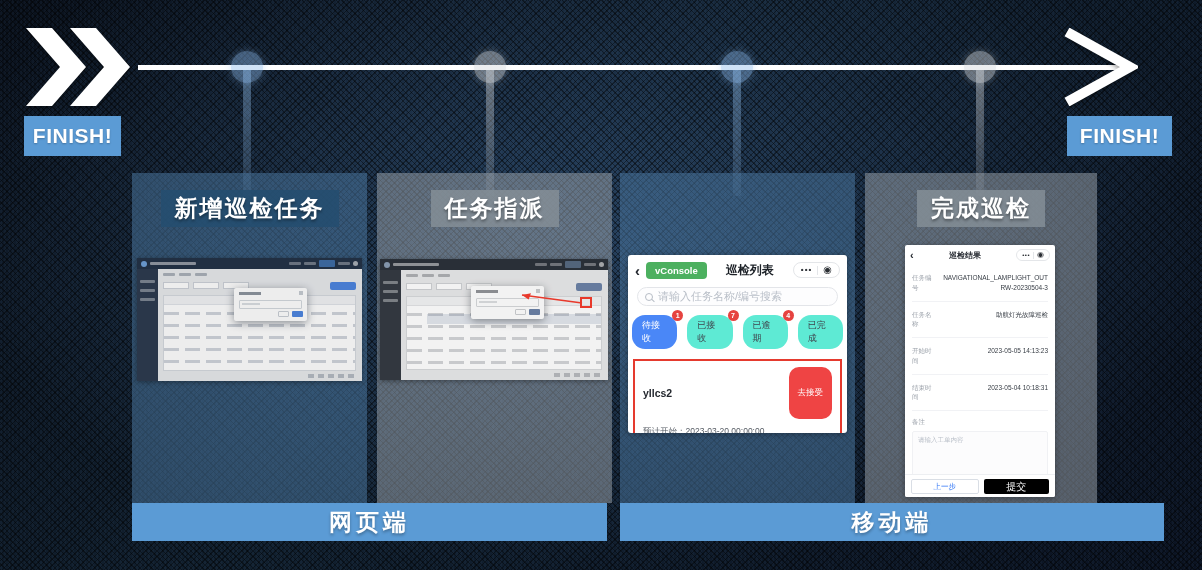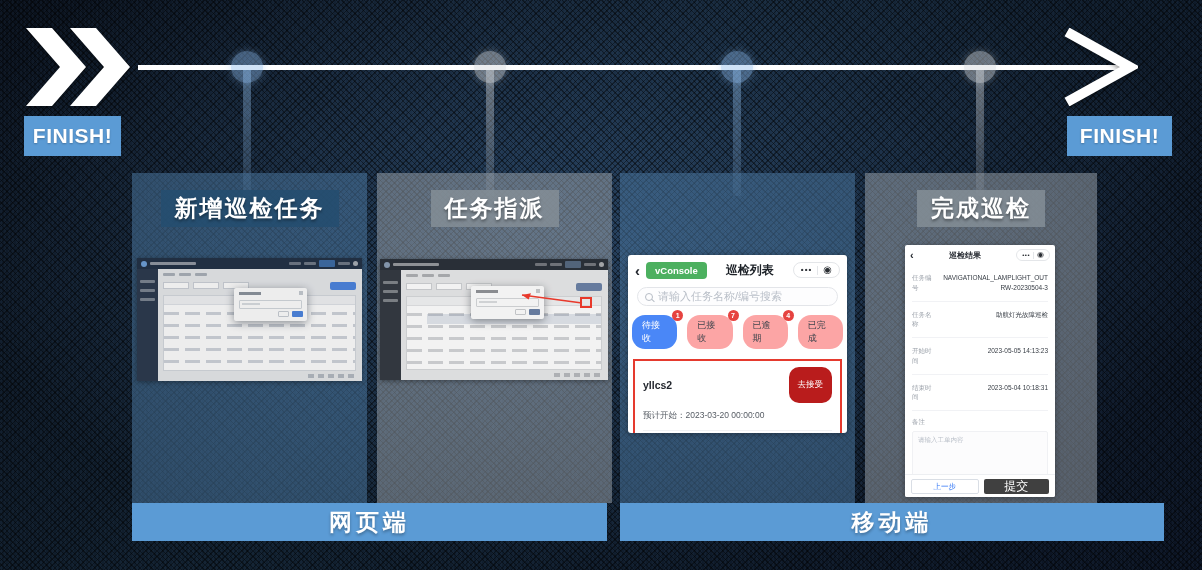--- a/index.html
+++ b/index.html
@@ -90,28 +90,28 @@
   .capsule{display:flex;align-items:center;gap:5px;border:1px solid #e4e6e9;border-radius:11px;padding:2px 7px;background:#fff}
   .capsule .more{font-size:8px;letter-spacing:1px;color:#2a2e33;font-weight:700;line-height:1}
   .capsule .sep{width:1px;height:9px;background:#e4e6e9}
   .capsule .rec{font-size:10px;color:#2a2e33;line-height:1}
   .pl-search{margin:2px 9px 0;height:17px;border:1px solid #e3e5e9;border-radius:12px;display:flex;align-items:center;
              padding:0 7px;gap:5px;background:#fdfdfe}
   .mag{width:6px;height:6px;border:1px solid #b7bdc6;border-radius:50%;position:relative;flex:none}
   .mag::after{content:"";position:absolute;width:4px;height:1px;background:#b7bdc6;transform:rotate(45deg);right:-3px;bottom:-1px}
   .pl-search span{font-size:11px;color:#b9bfc8}
   .pl-tabs{display:flex;gap:10px;margin:9px 4px 0}
-  .tab{position:relative;padding:4px 10px;border-radius:13px;font-size:9px;background:#fca5a5;color:#3f454d}
+  .tab{position:relative;padding:4px 10px;border-radius:13px;font-size:9px;background:#5eead4;color:#3f454d}
   .tab.active{background:#4a87f7;color:#fff}
   .tbadge{position:absolute;top:-5px;right:-6px;width:11px;height:11px;border-radius:50%;background:#e64340;color:#fff;
           font-size:7px;line-height:11px;text-align:center;font-weight:700}
   .pl-card{margin:10px 5px 0;border:2px solid #e53a2e;padding:6px 8px 5px;background:#fff}
   .pc-top{display:flex;align-items:center;justify-content:space-between}
   .pc-name{font-size:10.5px;font-weight:700;color:#23272e}
-  .pc-accept{background:#b91c1c;color:#fff;font-size:8.5px;padding:12px 9px;border-radius:10px}
+  .pc-accept{background:#ef4444;color:#fff;font-size:8.5px;padding:20px 9px;border-radius:10px}
   .pc-start{margin-top:7px;font-size:8.5px;color:#565c64}
   .pc-detail{display:flex;justify-content:space-between;align-items:center;margin-top:8px;border-top:1px solid #f1f2f4;padding-top:6px}
   .pc-detail span{font-size:9px;color:#23272e}
   .pc-detail .chev{color:#a6acb4;font-size:12px;line-height:1}
   
   .phone-result{position:absolute;left:40px;top:72px;width:150px;height:252px;background:#fff;border-radius:2px;
                 box-shadow:0 1px 6px rgba(0,0,0,.35);overflow:hidden}
   .pr-head{display:flex;align-items:center;height:20px;padding:0 5px;gap:4px}
   .pr-head .back{font-size:11px}
   .pr-title{flex:1;text-align:center;font-size:8px;font-weight:700;color:#23272e}
@@ -123,21 +123,21 @@
   .pr-row{display:flex;justify-content:space-between;gap:6px;padding:8px 0;border-bottom:1px solid #f1f2f5}
   .pr-label{font-size:6.5px;color:#9aa0a9;width:25px;flex:none;line-height:1.5}
   .pr-value{font-size:6.5px;color:#363c44;text-align:right;word-break:break-all;line-height:1.5}
   .pr-note-label{font-size:6.5px;color:#9aa0a9;padding:7px 0 4px}
   .pr-note{height:58px;background:#fcfcfd;border:1px solid #f0f1f4;border-radius:2px;padding:4px 5px;
            font-size:6.5px;color:#b9bfc8;box-sizing:border-box}
   .pr-foot{position:absolute;left:0;right:0;bottom:0;height:23px;background:#fff;border-top:1px solid #edeff2;
            display:flex;align-items:center;gap:5px;padding:0 6px;box-sizing:border-box}
   .btn-prev{flex:1;height:15px;border:1px solid #d9dee5;border-radius:2px;color:#3478f6;font-size:7.5px;
             line-height:13px;text-align:center;background:#fff;box-sizing:border-box}
-  .btn-submit{flex:1;height:15px;background:#404040;border-radius:2px;color:#fff;font-size:12px;
+  .btn-submit{flex:1;height:15px;background:#000000;border-radius:2px;color:#fff;font-size:10px;
               line-height:15px;text-align:center}
   
   .secbar{position:absolute;top:503px;height:38px;background:#5b9bd5;display:flex;align-items:center;justify-content:center;
           color:#fff;font-size:23px;font-weight:700;letter-spacing:4px;z-index:2;text-shadow:0 2px 3px rgba(0,0,0,.3)}
   .secbar.web{left:132px;width:475px}
   .secbar.mobile{left:620px;width:544px}
 </style>
 </head>
 <body>
 

